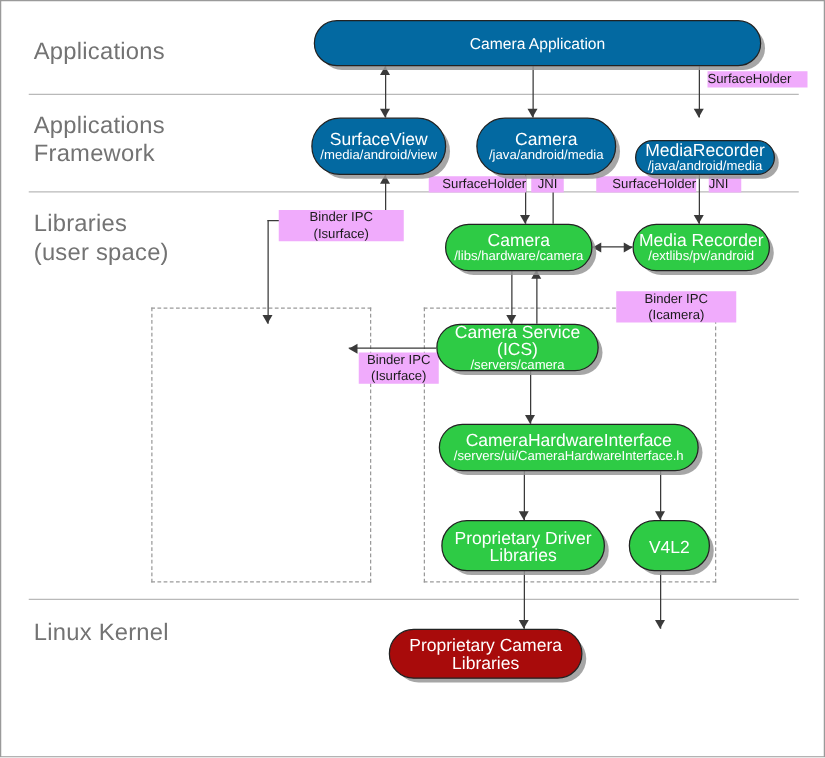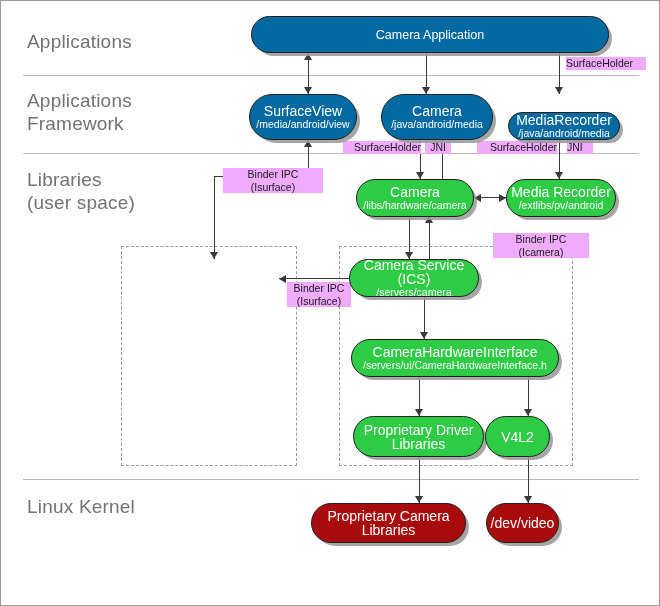--- a/index.html
+++ b/index.html
@@ -153,25 +153,22 @@
     <span class="t2">/servers/ui/CameraHardwareInterface.h</span>
   </div>
   <div class="node green" style="left:348px;top:258px;width:130px;height:38px;">
     <span class="t1">Camera Service (ICS)</span>
     <span class="t2">/servers/camera</span>
   </div>
   <div class="node green" style="left:352px;top:415px;width:131px;height:41px;">
     <span class="t1">Proprietary Driver</span>
     <span class="t1">Libraries</span>
   </div>
-  <div class="node green" style="left:484px;top:415px;width:65px;height:41px;">
+  <div class="node green" style="left:502px;top:415px;width:65px;height:41px;">
     <span class="t1">V4L2</span>
   </div>
 
   <div class="node red" style="left:310px;top:502px;width:155px;height:40px;">
     <span class="t1">Proprietary Camera</span>
     <span class="t1">Libraries</span>
   </div>
-  <div class="node red" style="left:485px;top:502px;width:73px;height:40px;">
-    <span class="t1">/dev/video</span>
-  </div>
 
 </div>
 
 </body></html>

